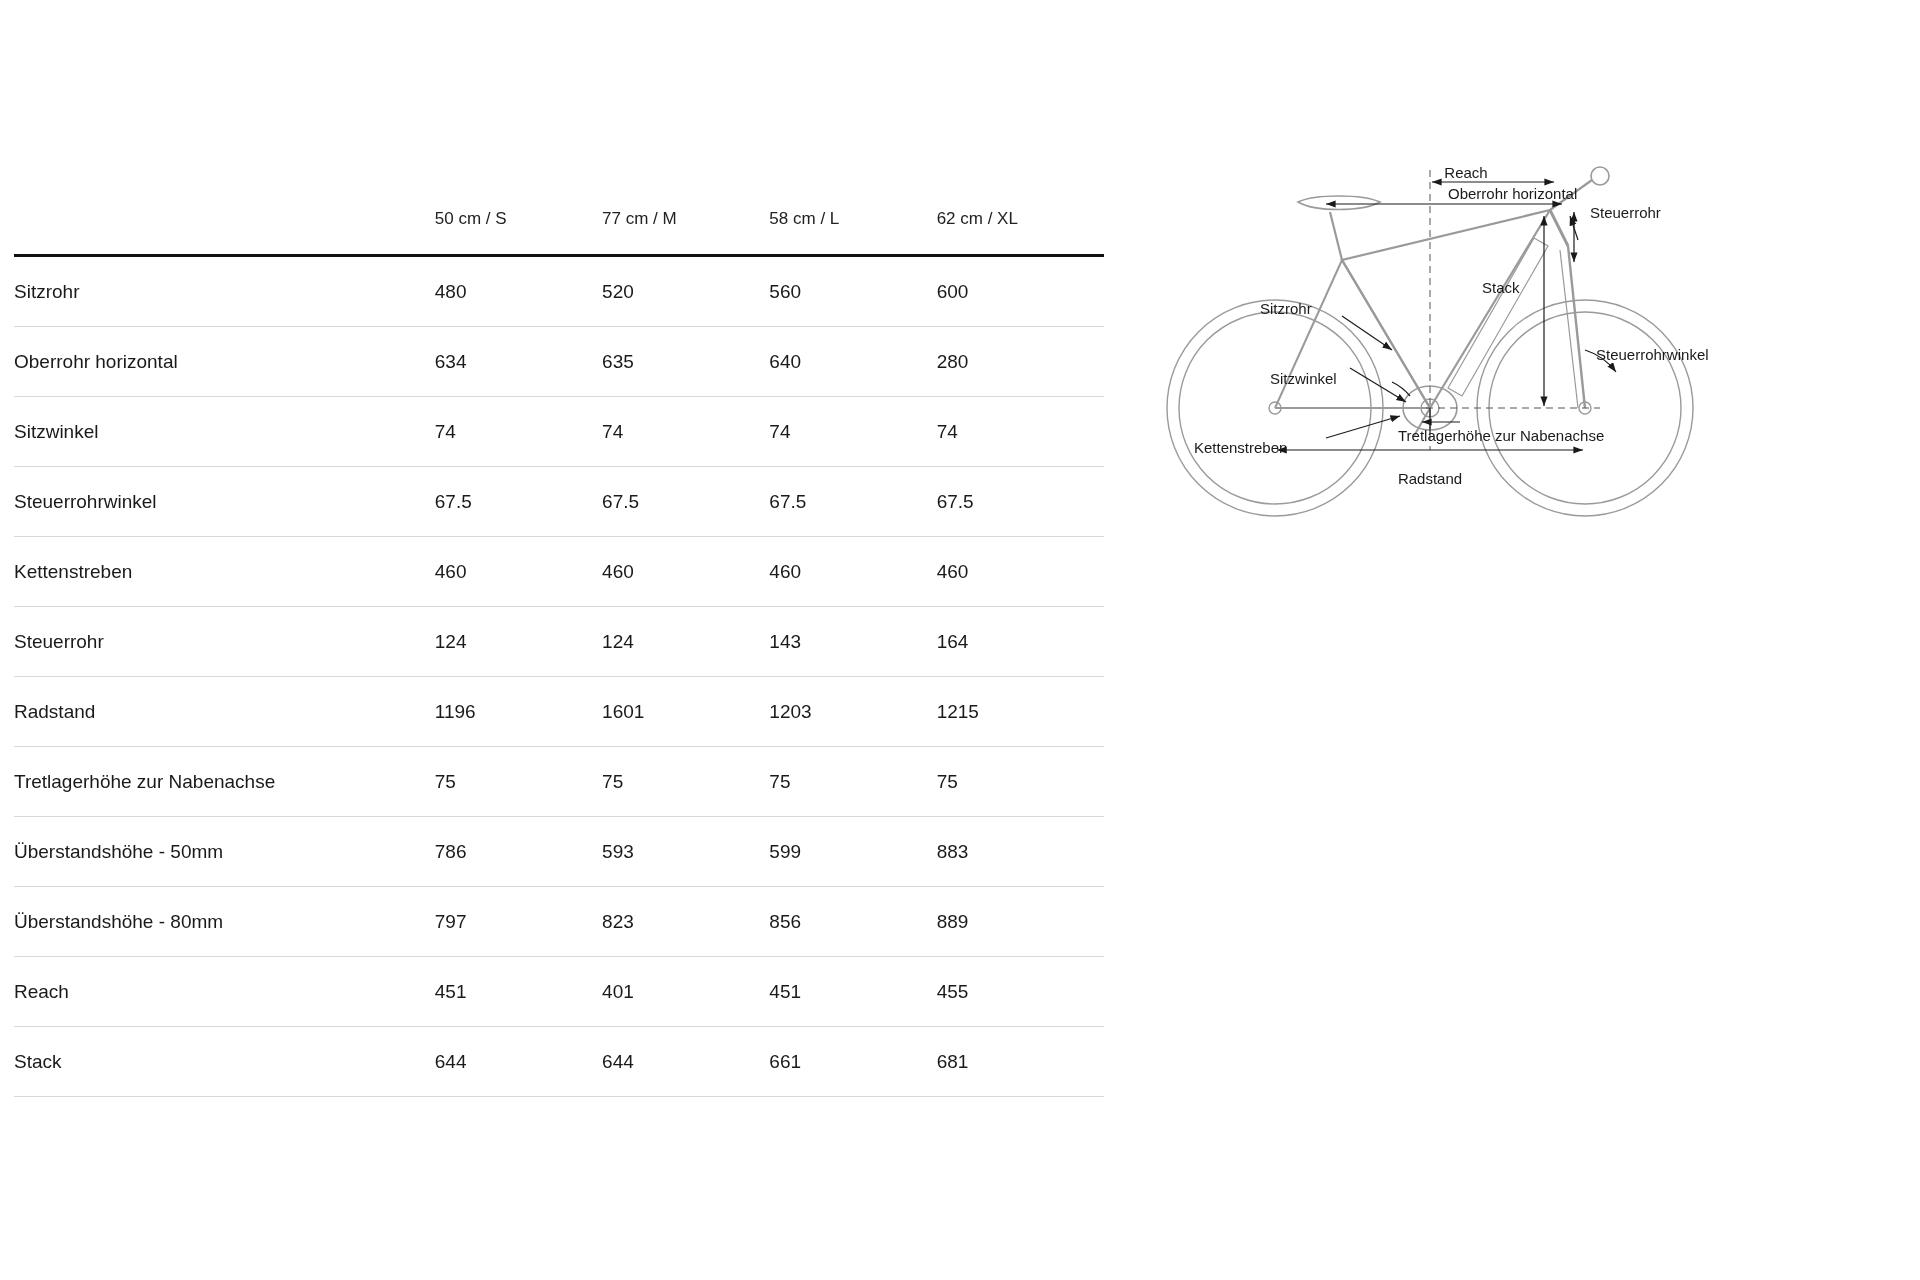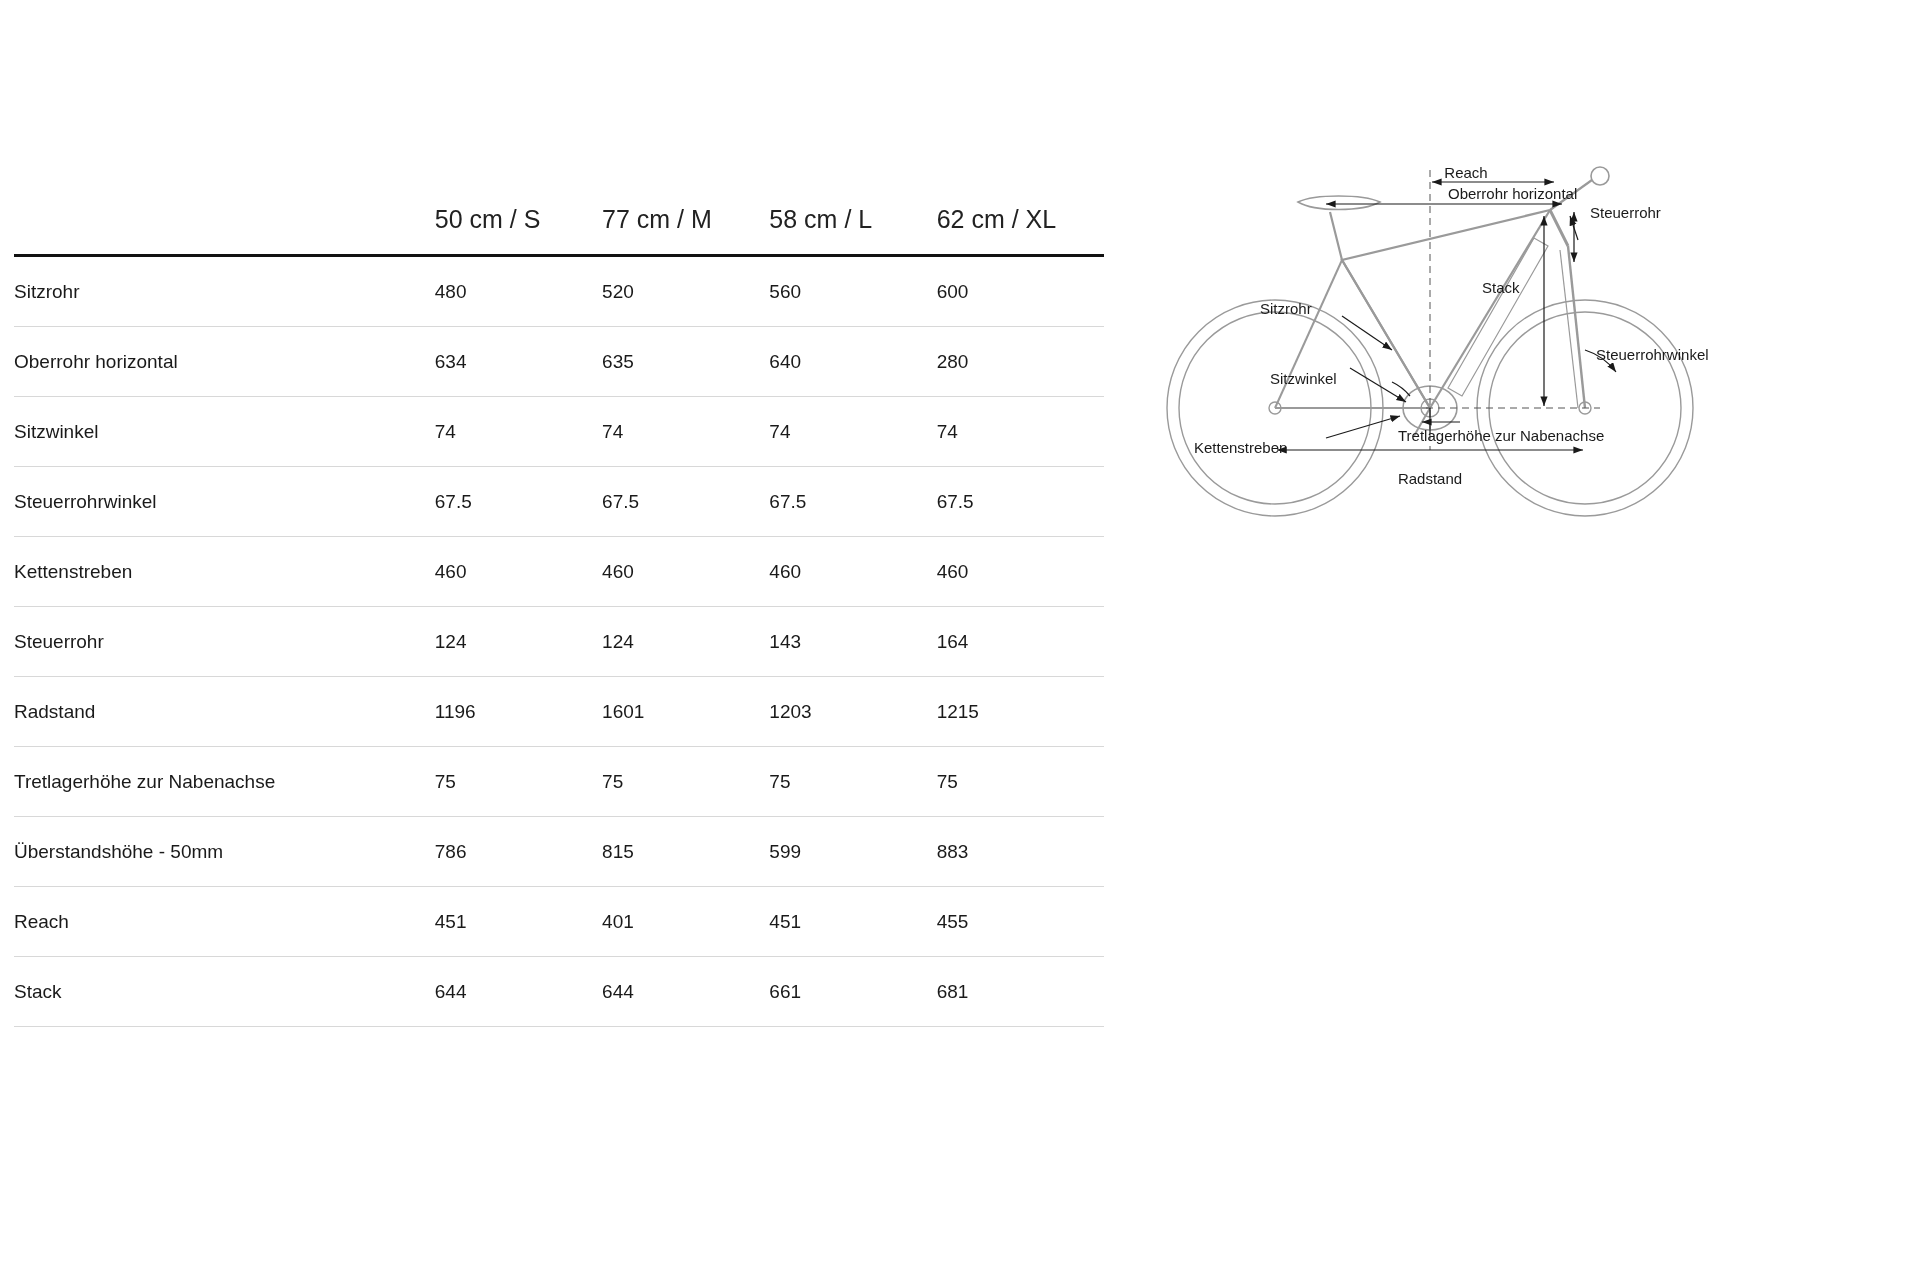--- a/index.html
+++ b/index.html
@@ -35,21 +35,21 @@
   table.geo th, table.geo td {
     text-align: left;
     vertical-align: middle;
     padding: 0;
     font-size: 19px;
     font-weight: normal;
     color: #1a1a1a;
   }
   table.geo thead th {
     height: 46px;
-    font-size: 25px;
+    font-size: 17px;
     color: #222;
     font-weight: normal;
     padding-bottom: 12px;
   }
   table.geo thead tr {
     border-bottom: 3px solid #111;
   }
   table.geo tbody tr {
     border-bottom: 1px solid #d8d8d8;
   }
@@ -154,23 +154,30 @@
         <tr>
           <td class="rowlabel">Tretlagerhöhe zur Nabenachse</td>
           <td class="val">75</td>
           <td class="val">75</td>
           <td class="val">75</td>
           <td class="val">75</td>
         </tr>
         <tr>
           <td class="rowlabel">Überstandshöhe - 50mm</td>
           <td class="val">786</td>
-          <td class="val">815</td>
+          <td class="val">593</td>
           <td class="val">599</td>
           <td class="val">883</td>
+        </tr>
+        <tr>
+          <td class="rowlabel">Überstandshöhe - 80mm</td>
+          <td class="val">797</td>
+          <td class="val">823</td>
+          <td class="val">856</td>
+          <td class="val">889</td>
         </tr>
         <tr>
           <td class="rowlabel">Reach</td>
           <td class="val">451</td>
           <td class="val">401</td>
           <td class="val">451</td>
           <td class="val">455</td>
         </tr>
         <tr>
           <td class="rowlabel">Stack</td>

